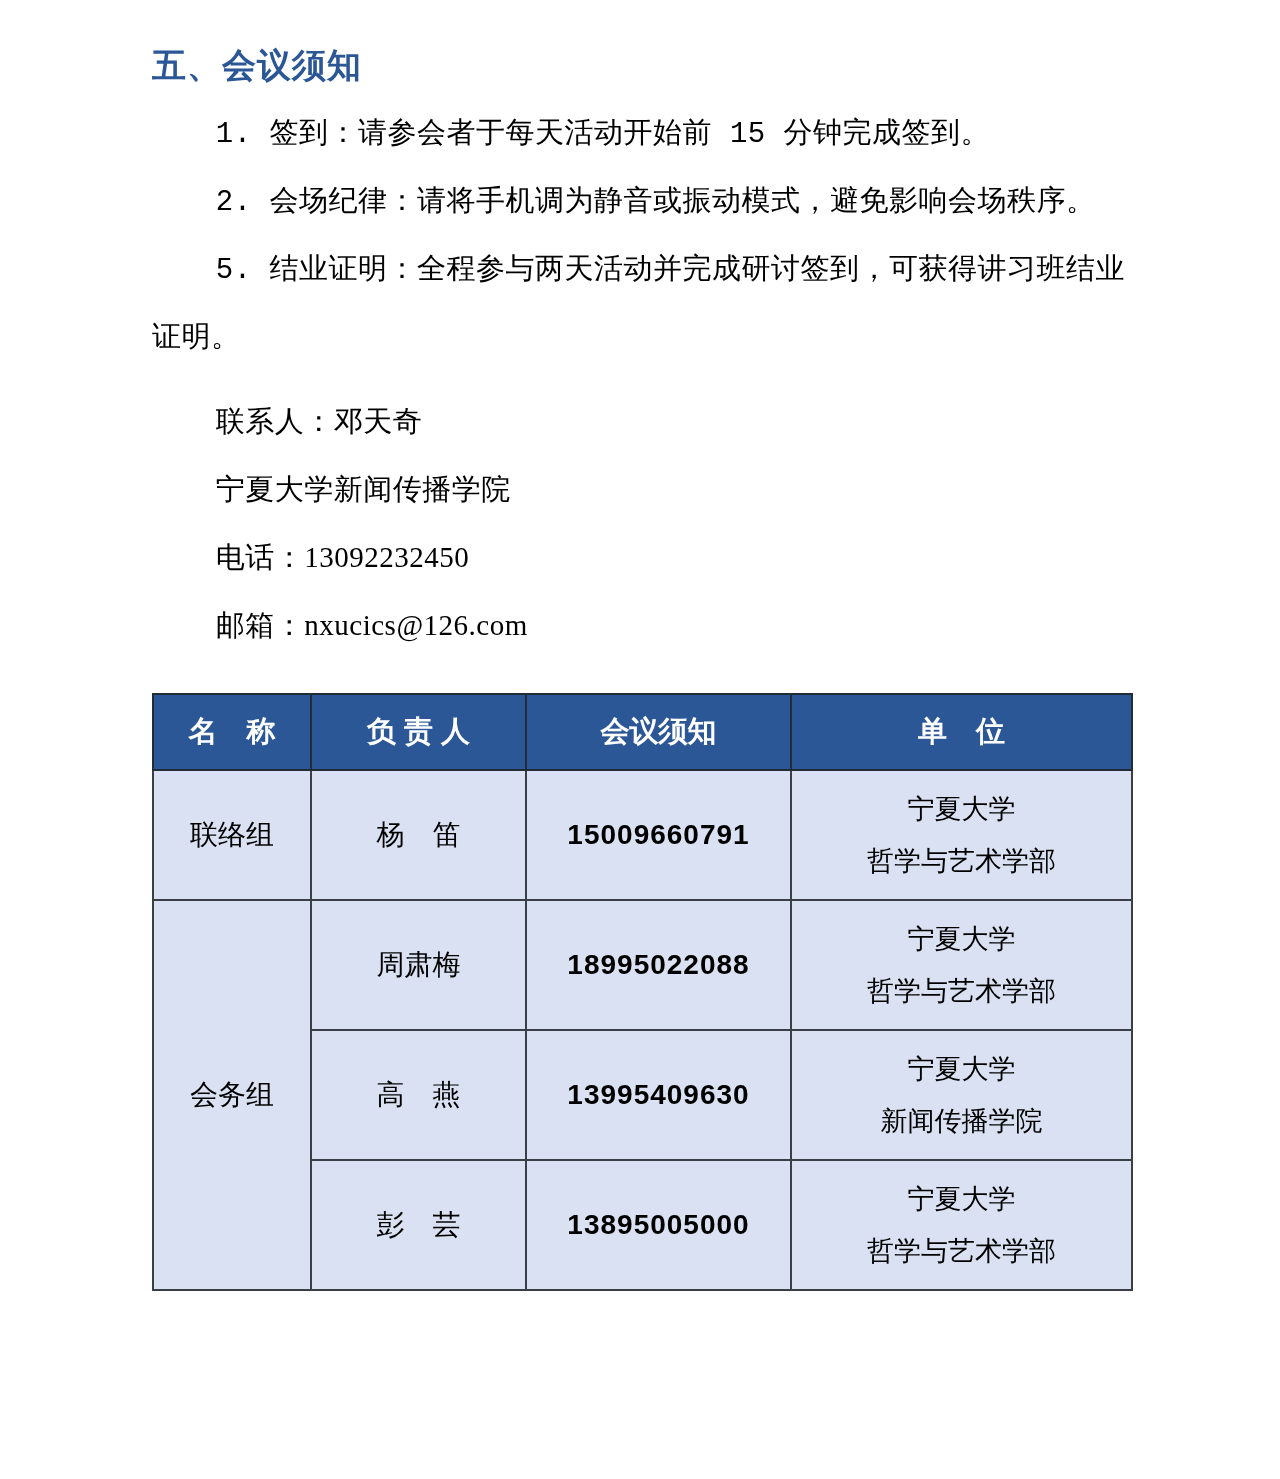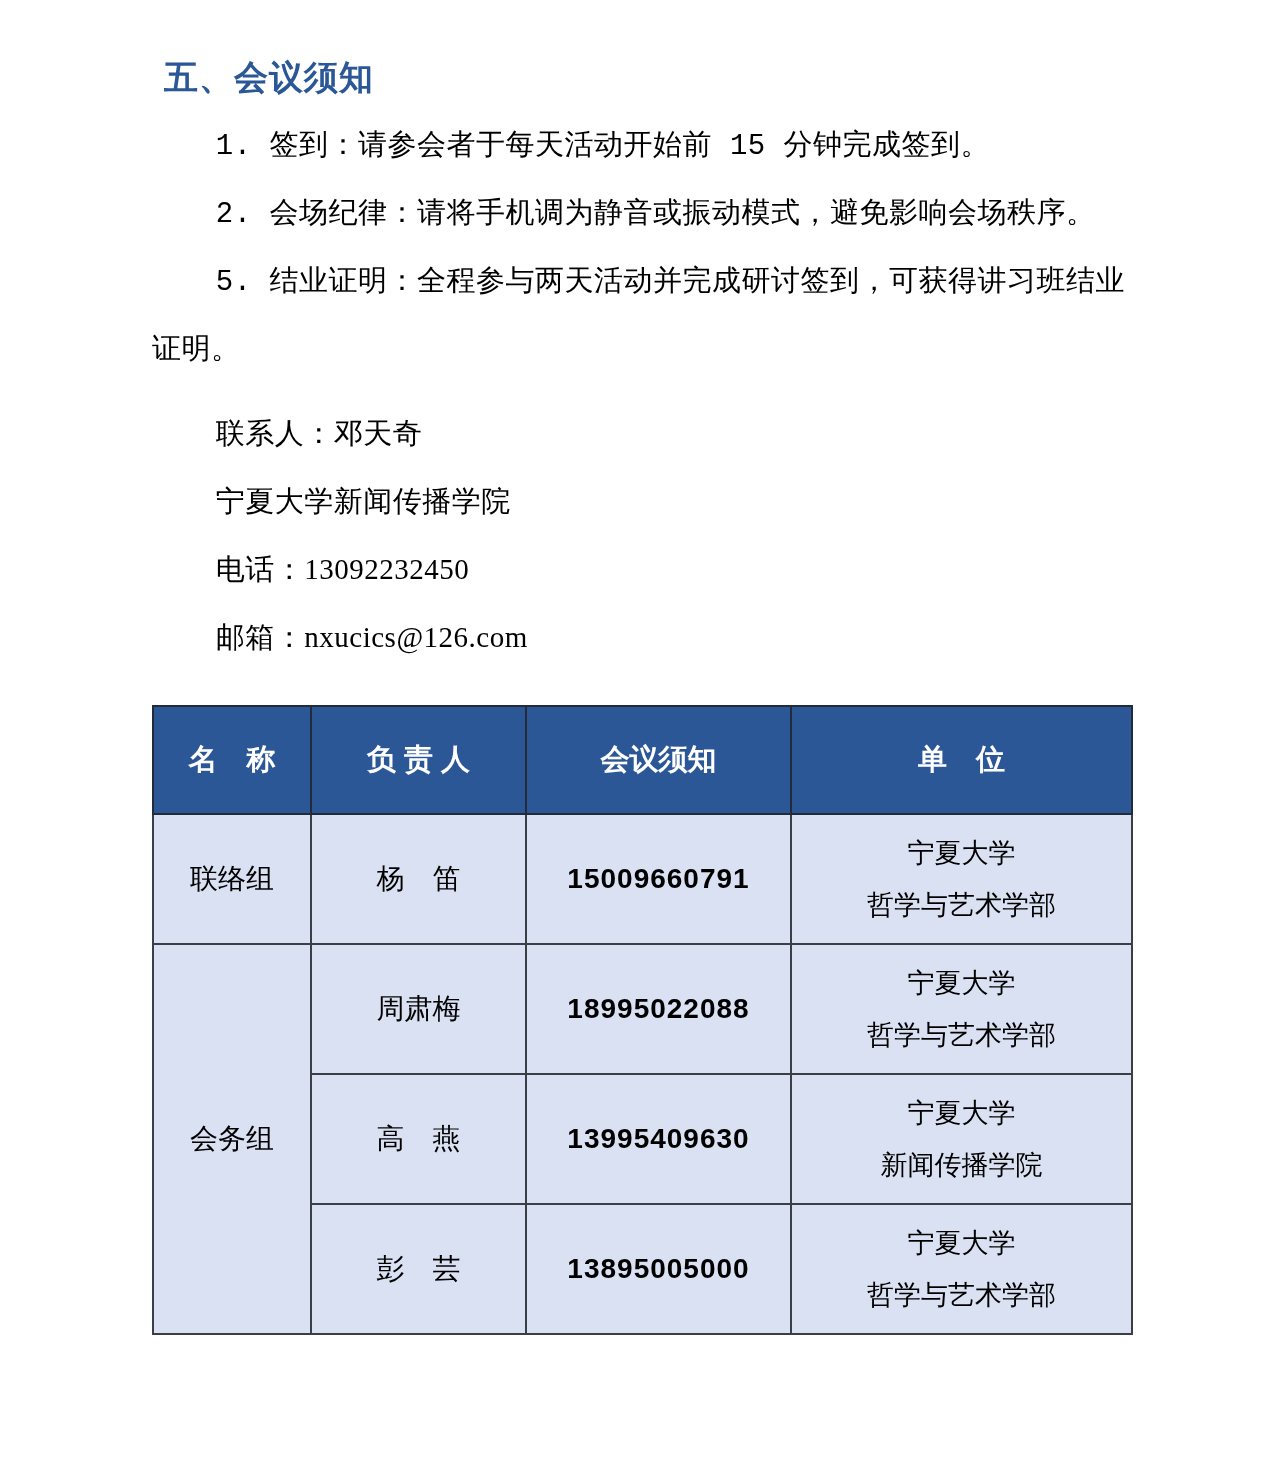--- a/index.html
+++ b/index.html
@@ -14,21 +14,21 @@
     color: #000000;
     overflow: hidden;
   }
   .page {
     box-sizing: border-box;
     width: 1280px;
     height: 1479px;
     padding: 46px 149px 0 152px;
   }
   h2.sec-heading {
-    margin: 12px;
+    margin: 0;
     font-size: 34px;
     font-weight: bold;
     color: #2B5797;
     line-height: 1.2;
     letter-spacing: 1px;
   }
   h2.sec-heading.second {
     margin-top: 68px;
   }
   .body-p {
@@ -58,21 +58,21 @@
   table.contact-table th {
     background: #2B5797;
     color: #ffffff;
     font-family: "Liberation Sans", "DejaVu Sans", sans-serif;
     font-weight: bold;
     font-size: 29px;
     height: 74px;
     border: 2px solid #222b38;
     text-align: center;
     vertical-align: middle;
-    padding: 16px;
+    padding: 0;
   }
   table.contact-table td {
     background: #DAE1F2;
     border: 2px solid #3a3f47;
     text-align: center;
     vertical-align: middle;
     font-size: 28px;
     height: 128px;
     padding: 0;
   }

